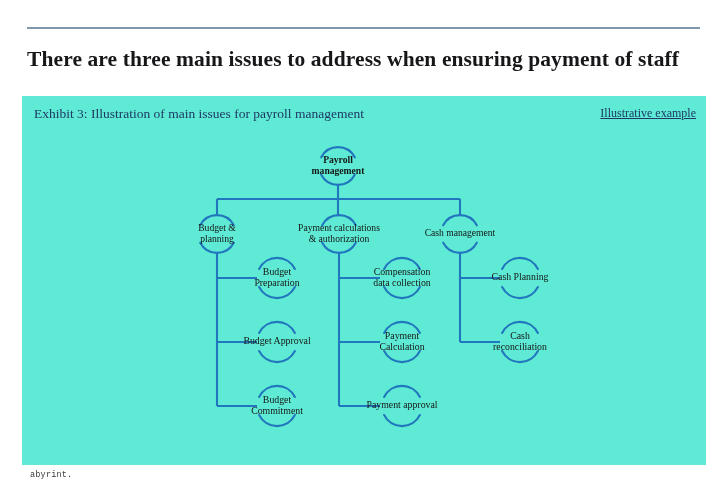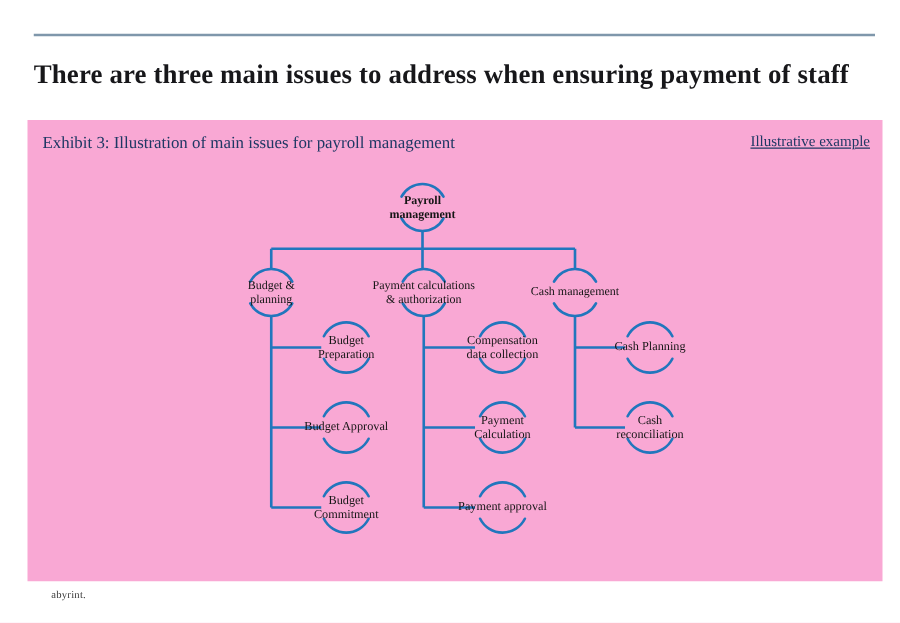--- a/index.html
+++ b/index.html
@@ -94,38 +94,38 @@
   .node-label.root {
     font-weight: bold;
     font-size: 9.6px;
   }
   .node-label.lvl2 { font-size: 9.6px; }
   .node-label.leaf { font-size: 9.8px; }
 
   
   .footer-brand {
     position: absolute;
-    left: 41px;
+    left: 30px;
     top: 470px;
-    font-family: Liberation Serif, serif;
+    font-family: Liberation Mono, monospace;
     font-size: 8.5px;
     color: #3a3a3a;
     letter-spacing: 0.2px;
   }
 </style>
 </head>
 <body>
 
 <div class="slide">
 
   <div class="title-rule" style="background: rgb(127, 151, 171);"></div>
 
   <h1 class="slide-title">There are three main issues to address when ensuring payment of staff</h1>
 
-  <div class="exhibit-panel" style="background: #f9a8d4;">
+  <div class="exhibit-panel" style="background: #5eead4;">
 
     <div class="exhibit-caption" style="color: rgb(31, 56, 100);">Exhibit 3: Illustration of main issues for payroll management</div>
 
     <div class="illustrative-tag" style="color: rgb(31, 56, 100);">Illustrative example</div>
 
     <div class="diagram-wrap">
       <svg class="tree" viewBox="0 0 684 335" xmlns="http://www.w3.org/2000/svg">
 
         <g stroke="#2176bd" stroke-width="2.1" fill="none" stroke-linecap="butt">
 

